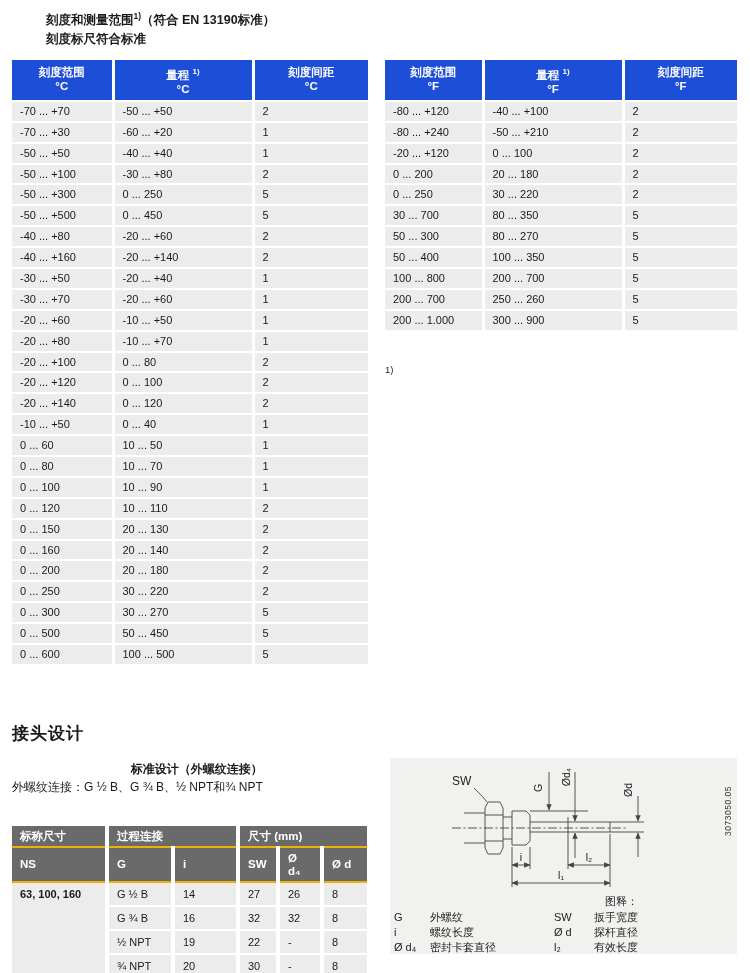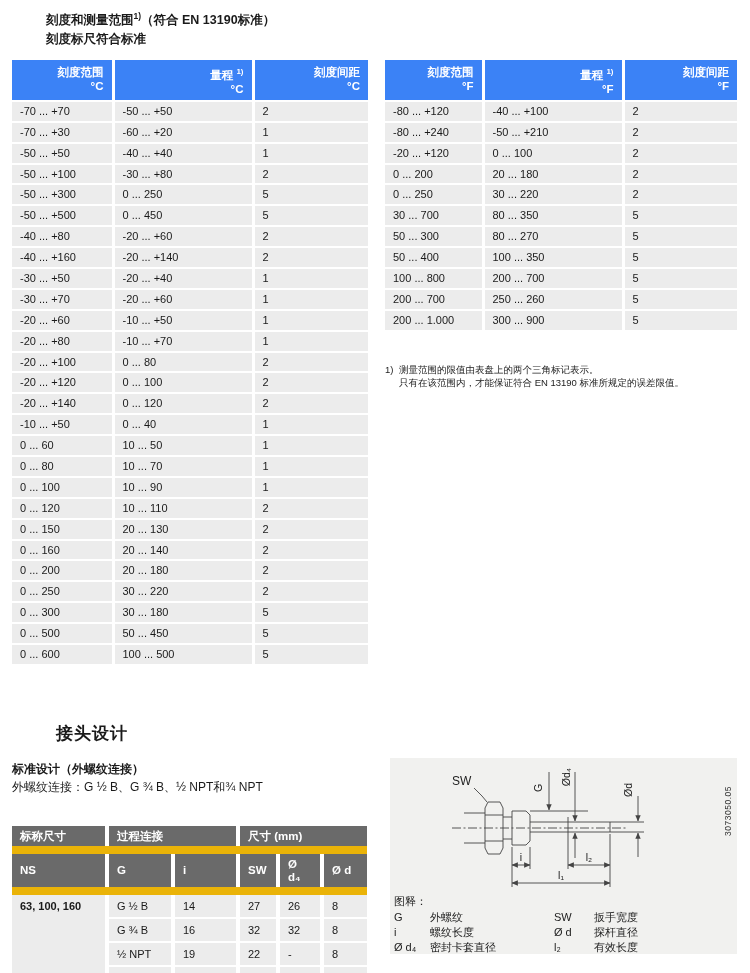--- a/index.html
+++ b/index.html
@@ -6,29 +6,29 @@
   body{
     width:750px;height:973px;position:relative;background:#fff;
     font-family:"Liberation Sans","DejaVu Sans",sans-serif;color:#1a1a1a;
     overflow:hidden;
   }
   .abs{position:absolute;}
 
   
   .doc-title{left:12px;top:7px;font-size:12.5px;font-weight:bold;line-height:19px;margin-left:34px;}
   .doc-title sup{font-size:8.5px;}
-  .sec-heading{left:12px;top:722px;font-size:17px;font-weight:bold;letter-spacing:1px;margin-left:44px;}
+  .sec-heading{left:12px;top:722px;font-size:17px;font-weight:bold;letter-spacing:1px;}
   .sub-block{left:12px;top:761px;font-size:12px;line-height:17.5px;}
-  .sub-block .b{font-weight:bold;}
+  .sub-block .b{font-weight:bold;text-align:right;}
 
   
   table.data{border-collapse:collapse;table-layout:fixed;}
   table.data th{
-    background:#3b82f6;color:#fff;font-size:11.5px;font-weight:bold;
-    text-align:right;vertical-align:top;padding:5px 8px 4px 8px;line-height:14px;
+    background:#1d4ed8;color:#fff;font-size:11.5px;font-weight:bold;
+    text-align:center;vertical-align:top;padding:5px 8px 4px 8px;line-height:14px;
     border-right:3px solid #fff;border-bottom:2px solid #fff;
   }
   table.data th sup{font-size:8px;}
   table.data td{
     background:#ececec;font-size:11px;line-height:13px;
     padding:3px 8px 2.9px 8px;border-right:3px solid #fff;border-bottom:2px solid #fff;
     white-space:nowrap;overflow:hidden;
   }
   table.data th:last-child,table.data td:last-child{border-right:0;}
   .table-c{left:12px;top:60px;}
@@ -36,38 +36,38 @@
 
   
   .footnote{left:385px;top:363px;width:355px;font-size:9.5px;line-height:13px;display:flex;color:#222;}
   .footnote .mark{flex:0 0 14px;}
 
   
   .table-conn{left:12px;top:826px;}
   table.conn{border-collapse:collapse;table-layout:fixed;}
   table.conn th{
     background:#6a6a6a;color:#fff;font-size:11.5px;font-weight:bold;text-align:left;
-    padding:3.5px 8px;line-height:13px;border-right:4px solid #fff;border-bottom:8px solid #eab308;
+    padding:3.5px 8px;line-height:13px;border-right:4px solid #fff;border-bottom:2px solid #eab308;
   }
   table.conn td{
     background:#ececec;font-size:11px;line-height:13px;padding:5px 8px 4px 8px;
     border-right:4px solid #fff;border-bottom:2px solid #fff;white-space:nowrap;
   }
   table.conn th:last-child,table.conn td:last-child{border-right:0;}
   table.conn td.ns-cell{font-weight:bold;vertical-align:top;}
 
   
   .panel{left:390px;top:758px;width:347px;height:196px;background:#f1f1ef;}
   .panel svg{position:absolute;left:0;top:0;}
   .docnum{
     position:absolute;right:4px;top:28px;writing-mode:vertical-rl;transform:rotate(180deg);
     font-size:8.5px;color:#333;letter-spacing:.5px;
   }
   .legend{position:absolute;left:4px;top:136px;font-size:11px;line-height:15px;color:#222;}
-  .legend .lg-title{margin-bottom:1px;}
+  .legend .lg-title{margin-bottom:1px;text-align:right;}
   .lg-cols{display:flex;}
   .lg-col{display:flex;flex-direction:column;}
   .lg-col.left{width:160px;}
   .lg-row{display:flex;}
   .lg-col.left .term{flex:0 0 36px;}
   .lg-col.right .term{flex:0 0 40px;}
   svg text{fill:#222;font-family:"Liberation Sans","DejaVu Sans",sans-serif;}
   .dim-label{font-size:10.5px;}
   .sw-label{font-size:12px;}
 </style>
@@ -208,21 +208,21 @@
         <td>20 ... 180</td>
         <td>2</td>
       </tr>
       <tr>
         <td>0 ... 250</td>
         <td>30 ... 220</td>
         <td>2</td>
       </tr>
       <tr>
         <td>0 ... 300</td>
-        <td>30 ... 180</td>
+        <td>30 ... 270</td>
         <td>5</td>
       </tr>
       <tr>
         <td>0 ... 500</td>
         <td>50 ... 450</td>
         <td>5</td>
       </tr>
       <tr>
         <td>0 ... 600</td>
         <td>100 ... 500</td>
@@ -298,24 +298,20 @@
       <tr>
         <td>200 ... 1.000</td>
         <td>300 ... 900</td>
         <td>5</td>
       </tr>
     </tbody>
 </table>
 
 <div class="abs footnote">
   <span class="mark">1)</span>
-  <span>
-    <span>测量范围的限值由表盘上的两个三角标记表示。</span><br>
-    <span>只有在该范围内，才能保证符合 EN 13190 标准所规定的误差限值。</span>
-  </span>
 </div>
 
 <div class="abs sec-heading">接头设计</div>
 
 <div class="abs sub-block">
   <div class="b">标准设计（外螺纹连接）</div>
   <div>外螺纹连接：G ½ B、G ¾ B、½ NPT和¾ NPT</div>
 </div>
 
 <table class="conn abs table-conn">

